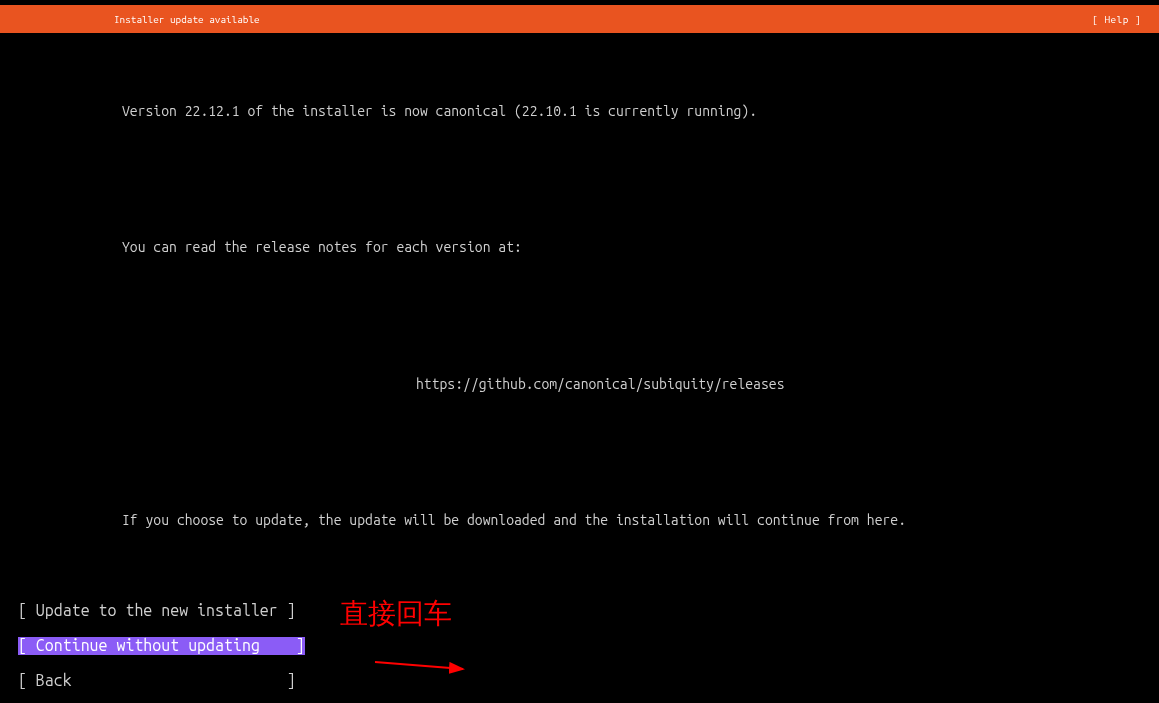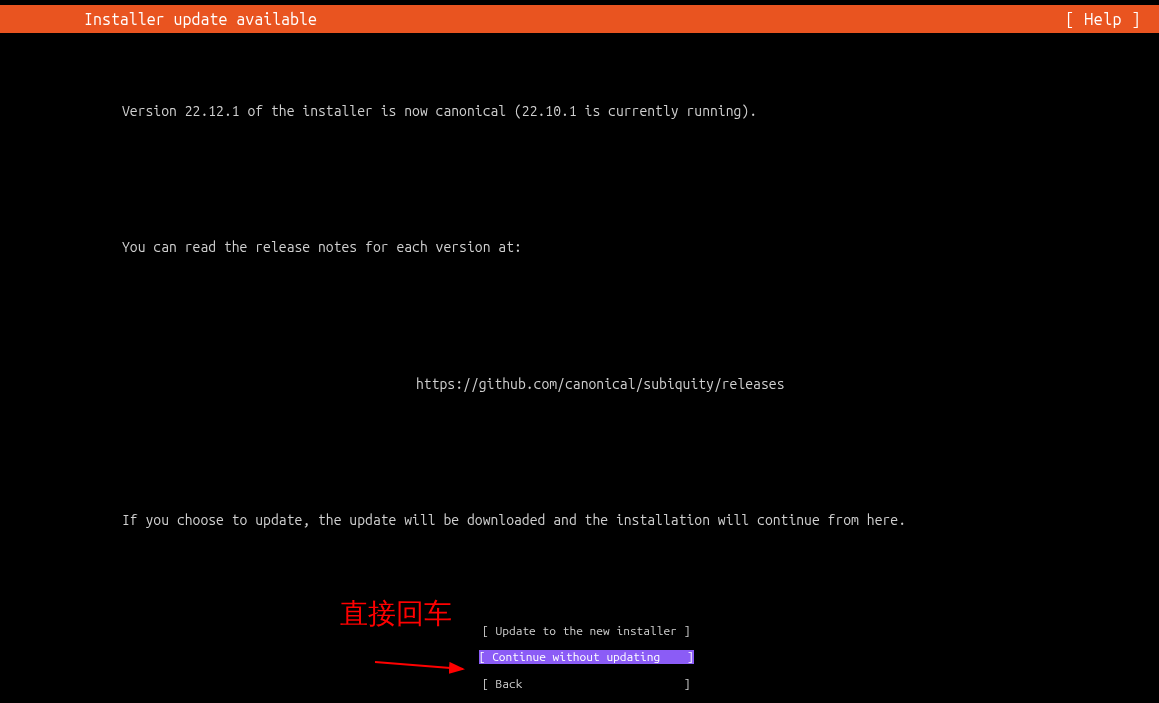--- a/index.html
+++ b/index.html
@@ -13,42 +13,41 @@
       overflow: hidden;
       position: relative;
     }
     .titlebar {
       background: #e95420;
       height: 28px;
       width: 100%;
       display: flex;
       align-items: center;
       justify-content: space-between;
-      padding: 0 18px 0 84px;
+      padding: 0 18px 0 114px;
       color: #fff;
-      font-size: 16px;
+      font-size: 10px;
       margin-top: 5px;
     }
     .titlebar .help { letter-spacing: 0.5px; }
     .content {
       padding: 10px 0 0 122px;
       line-height: 1.95;
       color: #d0d0d0;
       white-space: pre;
     }
     .content .line { display: block; }
     .content .url-line { padding-left: 294px; }
     .buttons-area {
       position: absolute;
       bottom: 13px;
       left: 0;
       width: 100%;
-      text-align: center;
       line-height: 1.1;
-      font-size: 12px;
+      font-size: 16px;
       white-space: pre;
     }
     .btn { display: inline-block; color: #d0d0d0; }
     .btn.selected {
       background: #8b5cf6;
       color: #fff;
     }
     .annotation-text {
       position: absolute;
       left: 340px;

